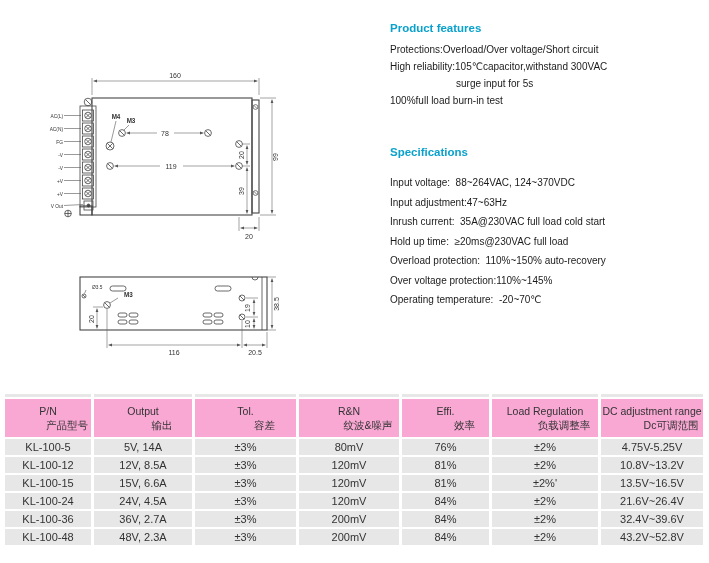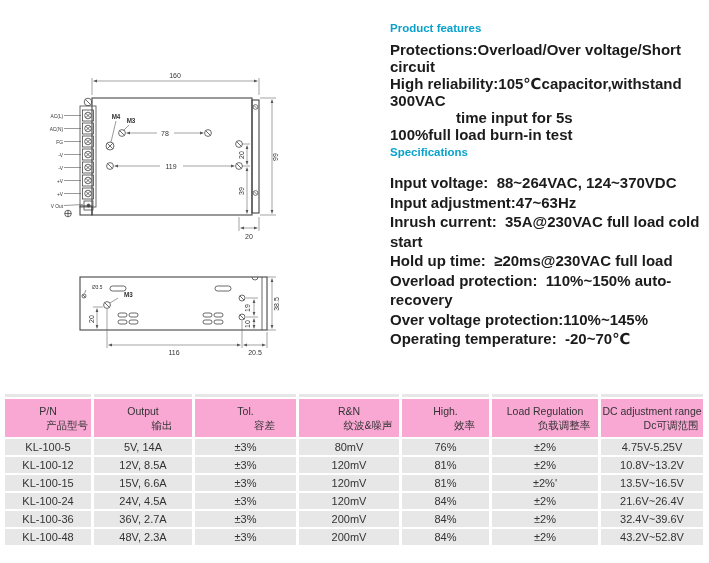--- a/index.html
+++ b/index.html
@@ -10,21 +10,21 @@
   
   .dwg{position:absolute;left:0;top:0;}
   .dwg-text text{font-family:"Liberation Sans","DejaVu Sans",sans-serif;font-size:7px;fill:#333;stroke:none;}
   .dwg-text text.sm{font-size:4.8px;}
   .dwg-text text.md{font-size:6.3px;font-weight:bold;}
   
   .features{position:absolute;left:390px;top:22px;width:318px;}
   .specs{position:absolute;left:390px;top:146px;width:318px;}
   .blk-title{margin:0 0 7px 0;font-size:11.5px;font-weight:600;color:#0aa2cc;}
   .specs .blk-title{margin-bottom:15px;}
-  .line{font-size:15px;line-height:17px;white-space:pre-wrap;color:#1b1b1b;font-weight:bold;}
+  .line{font-size:10px;line-height:17px;white-space:pre-wrap;color:#1b1b1b;}
   .specs .line{line-height:19.5px;}
   .line.indent{padding-left:66px;}
   
   .table-wrap{position:absolute;left:0;top:392px;width:709px;}
   table{width:704px;margin-left:2px;border-collapse:separate;border-spacing:3px 2px;table-layout:fixed;}
   td,th{padding:0;}
   tr.strip td{background:#e7e7e7;height:3px;}
   th{background:#f9a8d4;font-weight:normal;color:#333;height:38px;vertical-align:middle;}
   th .en{display:block;font-size:10.5px;line-height:14px;}
   th .zh{display:block;font-size:10.5px;line-height:14px;padding-left:38px;}
@@ -224,21 +224,21 @@
       <text x="250" y="324" text-anchor="middle" transform="rotate(-90 250 324)">10</text>
       <text x="92" y="289" class="sm">Ø3.5</text>
       <text x="124" y="297" class="md">M3</text>
     </g>
   </svg>
 
   <section class="features">
     <h3 class="blk-title">Product features</h3>
     <div class="line">Protections:Overload/Over voltage/Short circuit</div>
     <div class="line">High reliability:105℃capacitor,withstand 300VAC</div>
-    <div class="line indent">time input for 5s</div>
+    <div class="line indent">surge input for 5s</div>
     <div class="line">100%full load burn-in test</div>
   </section>
 
   <section class="specs">
     <h3 class="blk-title">Specifications</h3>
     <div class="line">Input voltage:  88~264VAC, 124~370VDC</div>
     <div class="line">Input adjustment:47~63Hz</div>
     <div class="line">Inrush current:  35A@230VAC full load cold start</div>
     <div class="line">Hold up time:  ≥20ms@230VAC full load</div>
     <div class="line">Overload protection:  110%~150% auto-recovery</div>
@@ -278,21 +278,21 @@
             </th>
           <th>
               <span class="en">Tol.</span>
               <span class="zh">容差</span>
             </th>
           <th>
               <span class="en">R&amp;N</span>
               <span class="zh">纹波&amp;噪声</span>
             </th>
           <th>
-              <span class="en">High.</span>
+              <span class="en">Effi.</span>
               <span class="zh">效率</span>
             </th>
           <th>
               <span class="en">Load Regulation</span>
               <span class="zh">负载调整率</span>
             </th>
           <th>
               <span class="en">DC adjustment range</span>
               <span class="zh">Dc可调范围</span>
             </th>

